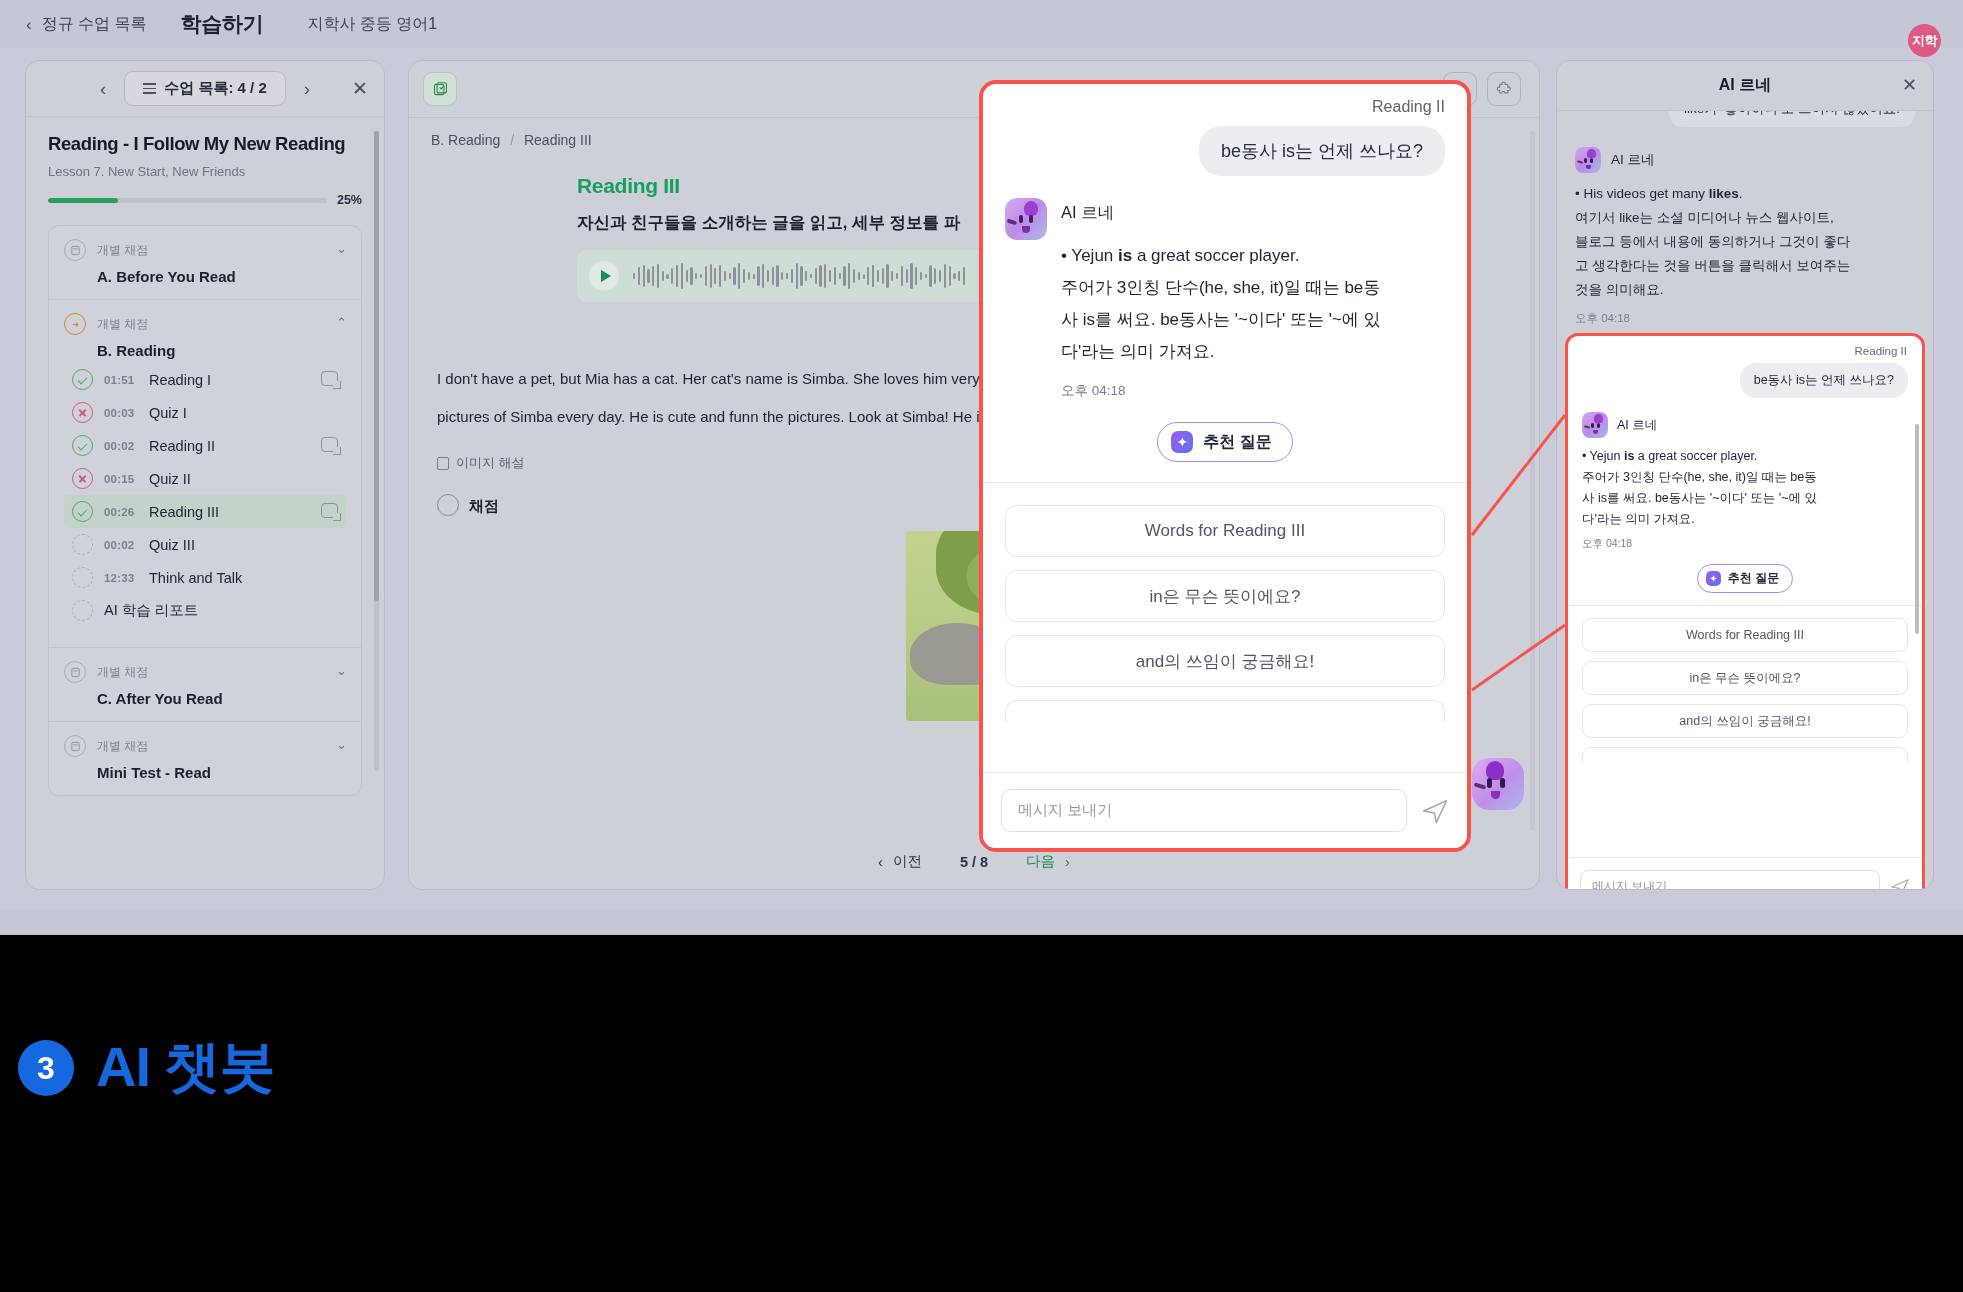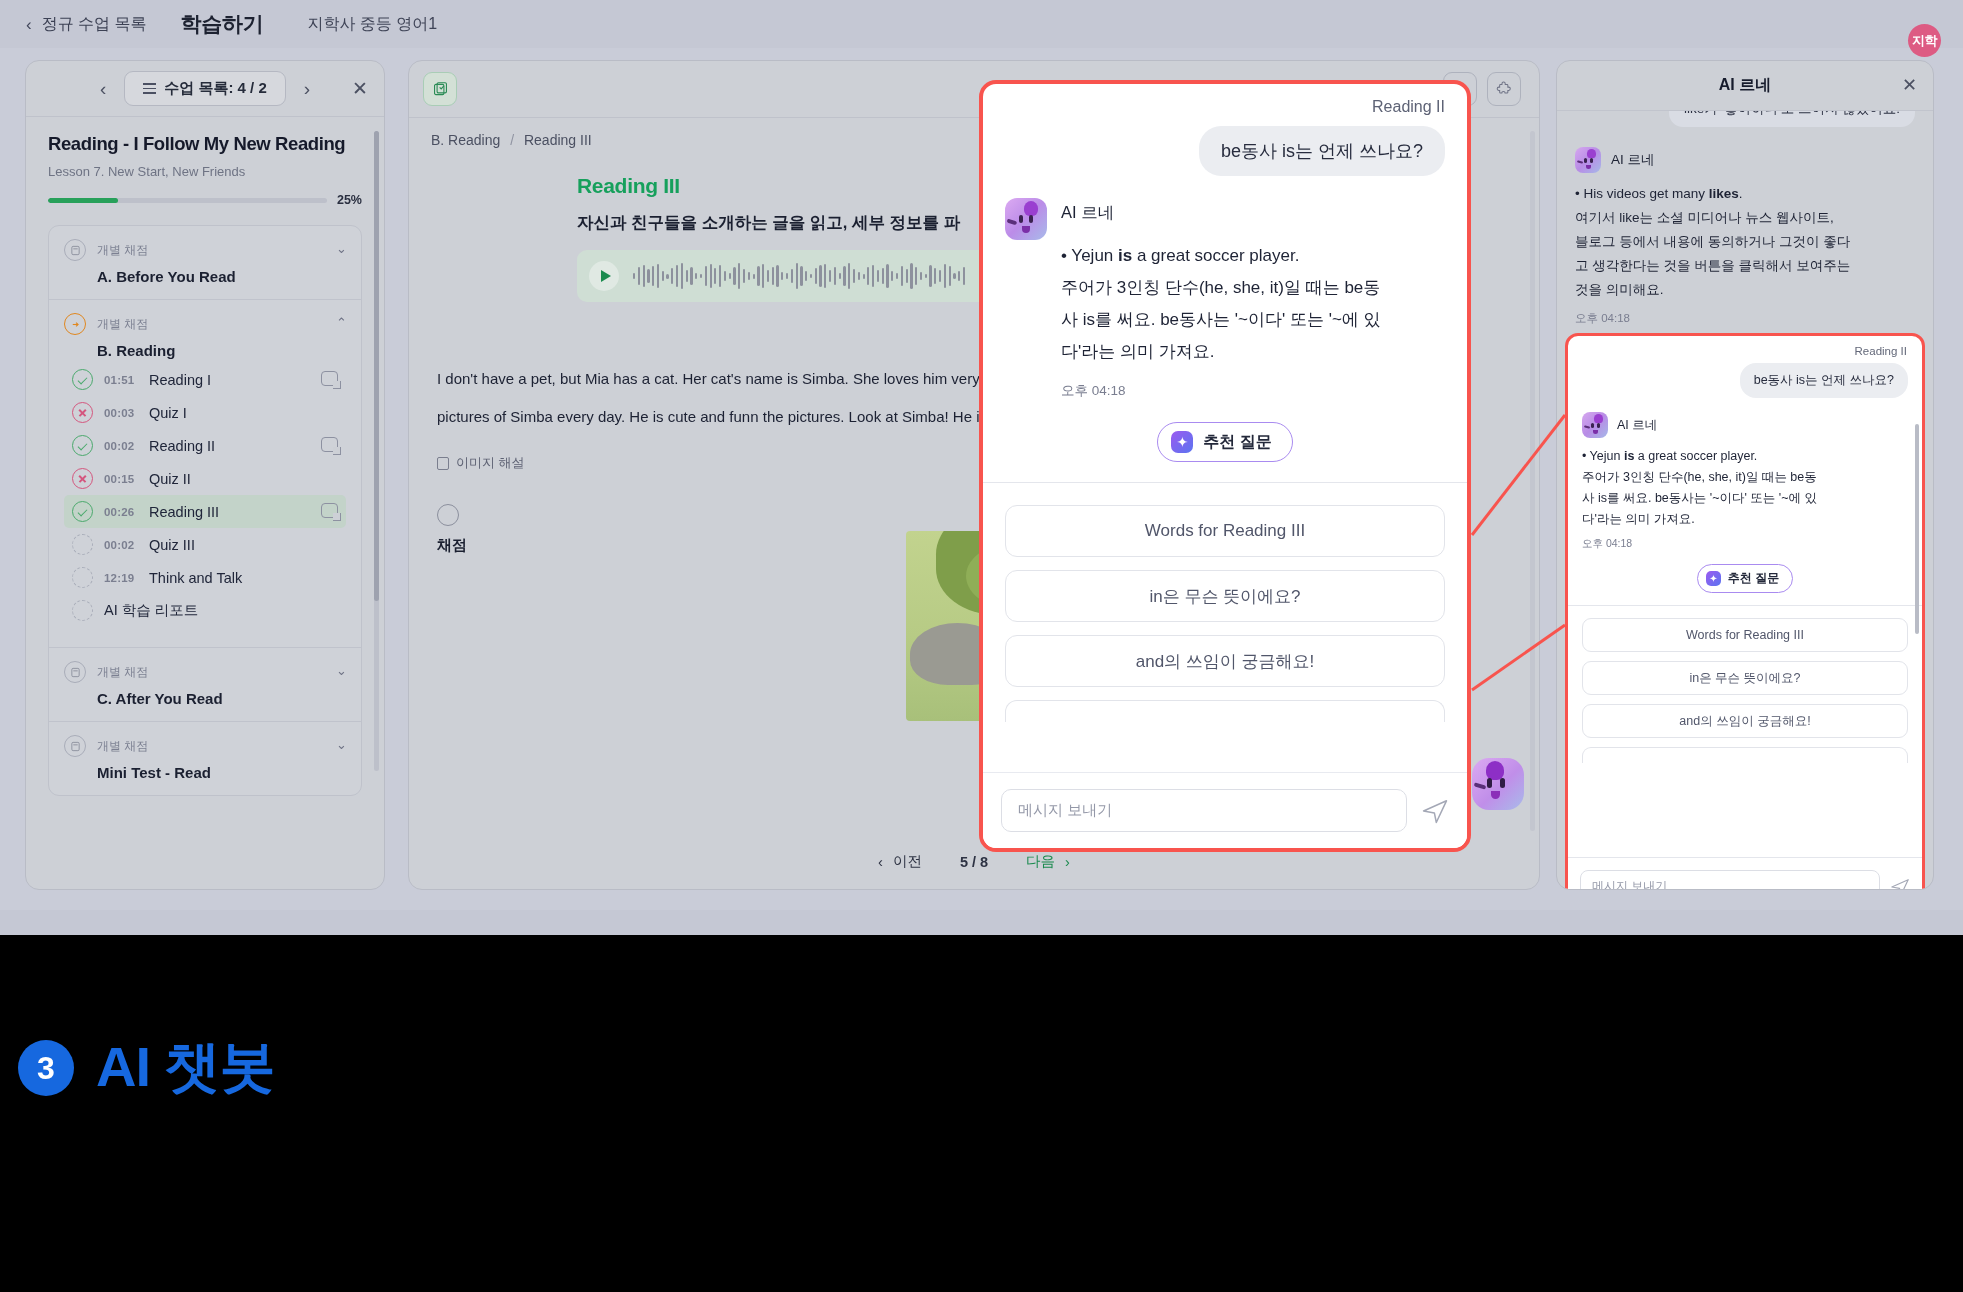--- a/index.html
+++ b/index.html
@@ -197,21 +197,21 @@
   .tree-t { position:absolute; left: 30px; top: -26px; width: 145px; height: 110px;
             background: #7f9e4a; border-radius: 48% 52% 55% 45%; }
   .tree-t2 { position:absolute; left: 60px; top: 10px; width: 110px; height: 70px;
             background: #8fae57; border-radius: 50%; }
   .trunk { position:absolute; left: 95px; top: 70px; width: 17px; height: 78px; background:#7a5a3a; border-radius: 3px;}
   .rock { position:absolute; left: 4px; top: 92px; width: 95px; height: 62px; background:#9a9a92; border-radius: 50% 50% 35% 40%; }
   .flow { position:absolute; width: 13px; height: 13px; border-radius: 50%; background:#f0f3e2; }
   .stem { position:absolute; width: 2.5px; background: #6f9243; }
   .imgcap { margin-top: 18px; padding-left: 28px; font-size: 13px; color: #5d6173; display:flex; gap:7px; align-items:center;}
   .imgcap-box { width:12px;height:13px;border:1.2px solid #7a7e8e;border-radius:2px; }
-  .scorerow { margin-top: 32px; padding-left: 28px; display:flex; gap: 10px; align-items:flex-start;flex-direction:column; }
+  .scorerow { margin-top: 22px; padding-left: 28px; display:flex; gap: 10px; align-items:flex-end; }
   .score-ic { width: 22px;height:22px;border-radius:50%;border:1.4px solid #8b8f9d; }
   .score-tx { font-size: 15px; font-weight: 700; color:#1b2031; }
 
   .pager {
     position: absolute; left: 0; right: 0; bottom: 18px;
     display: flex; align-items: center; justify-content: center; gap: 38px;
     font-size: 14.5px; color: #2d3243;
   }
   .pager .pbtn { display:flex; align-items:center; gap:10px; cursor:pointer; }
   .pager .pnum { font-weight: 600; }
@@ -499,21 +499,21 @@
                   <span class="iname">Reading III</span>
                   <span class="bubble-ic"></span>
                 </div>
                 <div class="item">
                   <span class="mark none"></span>
                   <span class="time">00:02</span>
                   <span class="iname">Quiz III</span>
                 </div>
                 <div class="item">
                   <span class="mark none"></span>
-                  <span class="time">12:19</span>
+                  <span class="time">12:33</span>
                   <span class="iname">Think and Talk</span>
                 </div>
                 <div class="item">
                   <span class="mark none"></span>
                   <span class="iname">AI 학습 리포트</span>
                 </div>
               </div>
           </div>
 
           <div class="sec">

